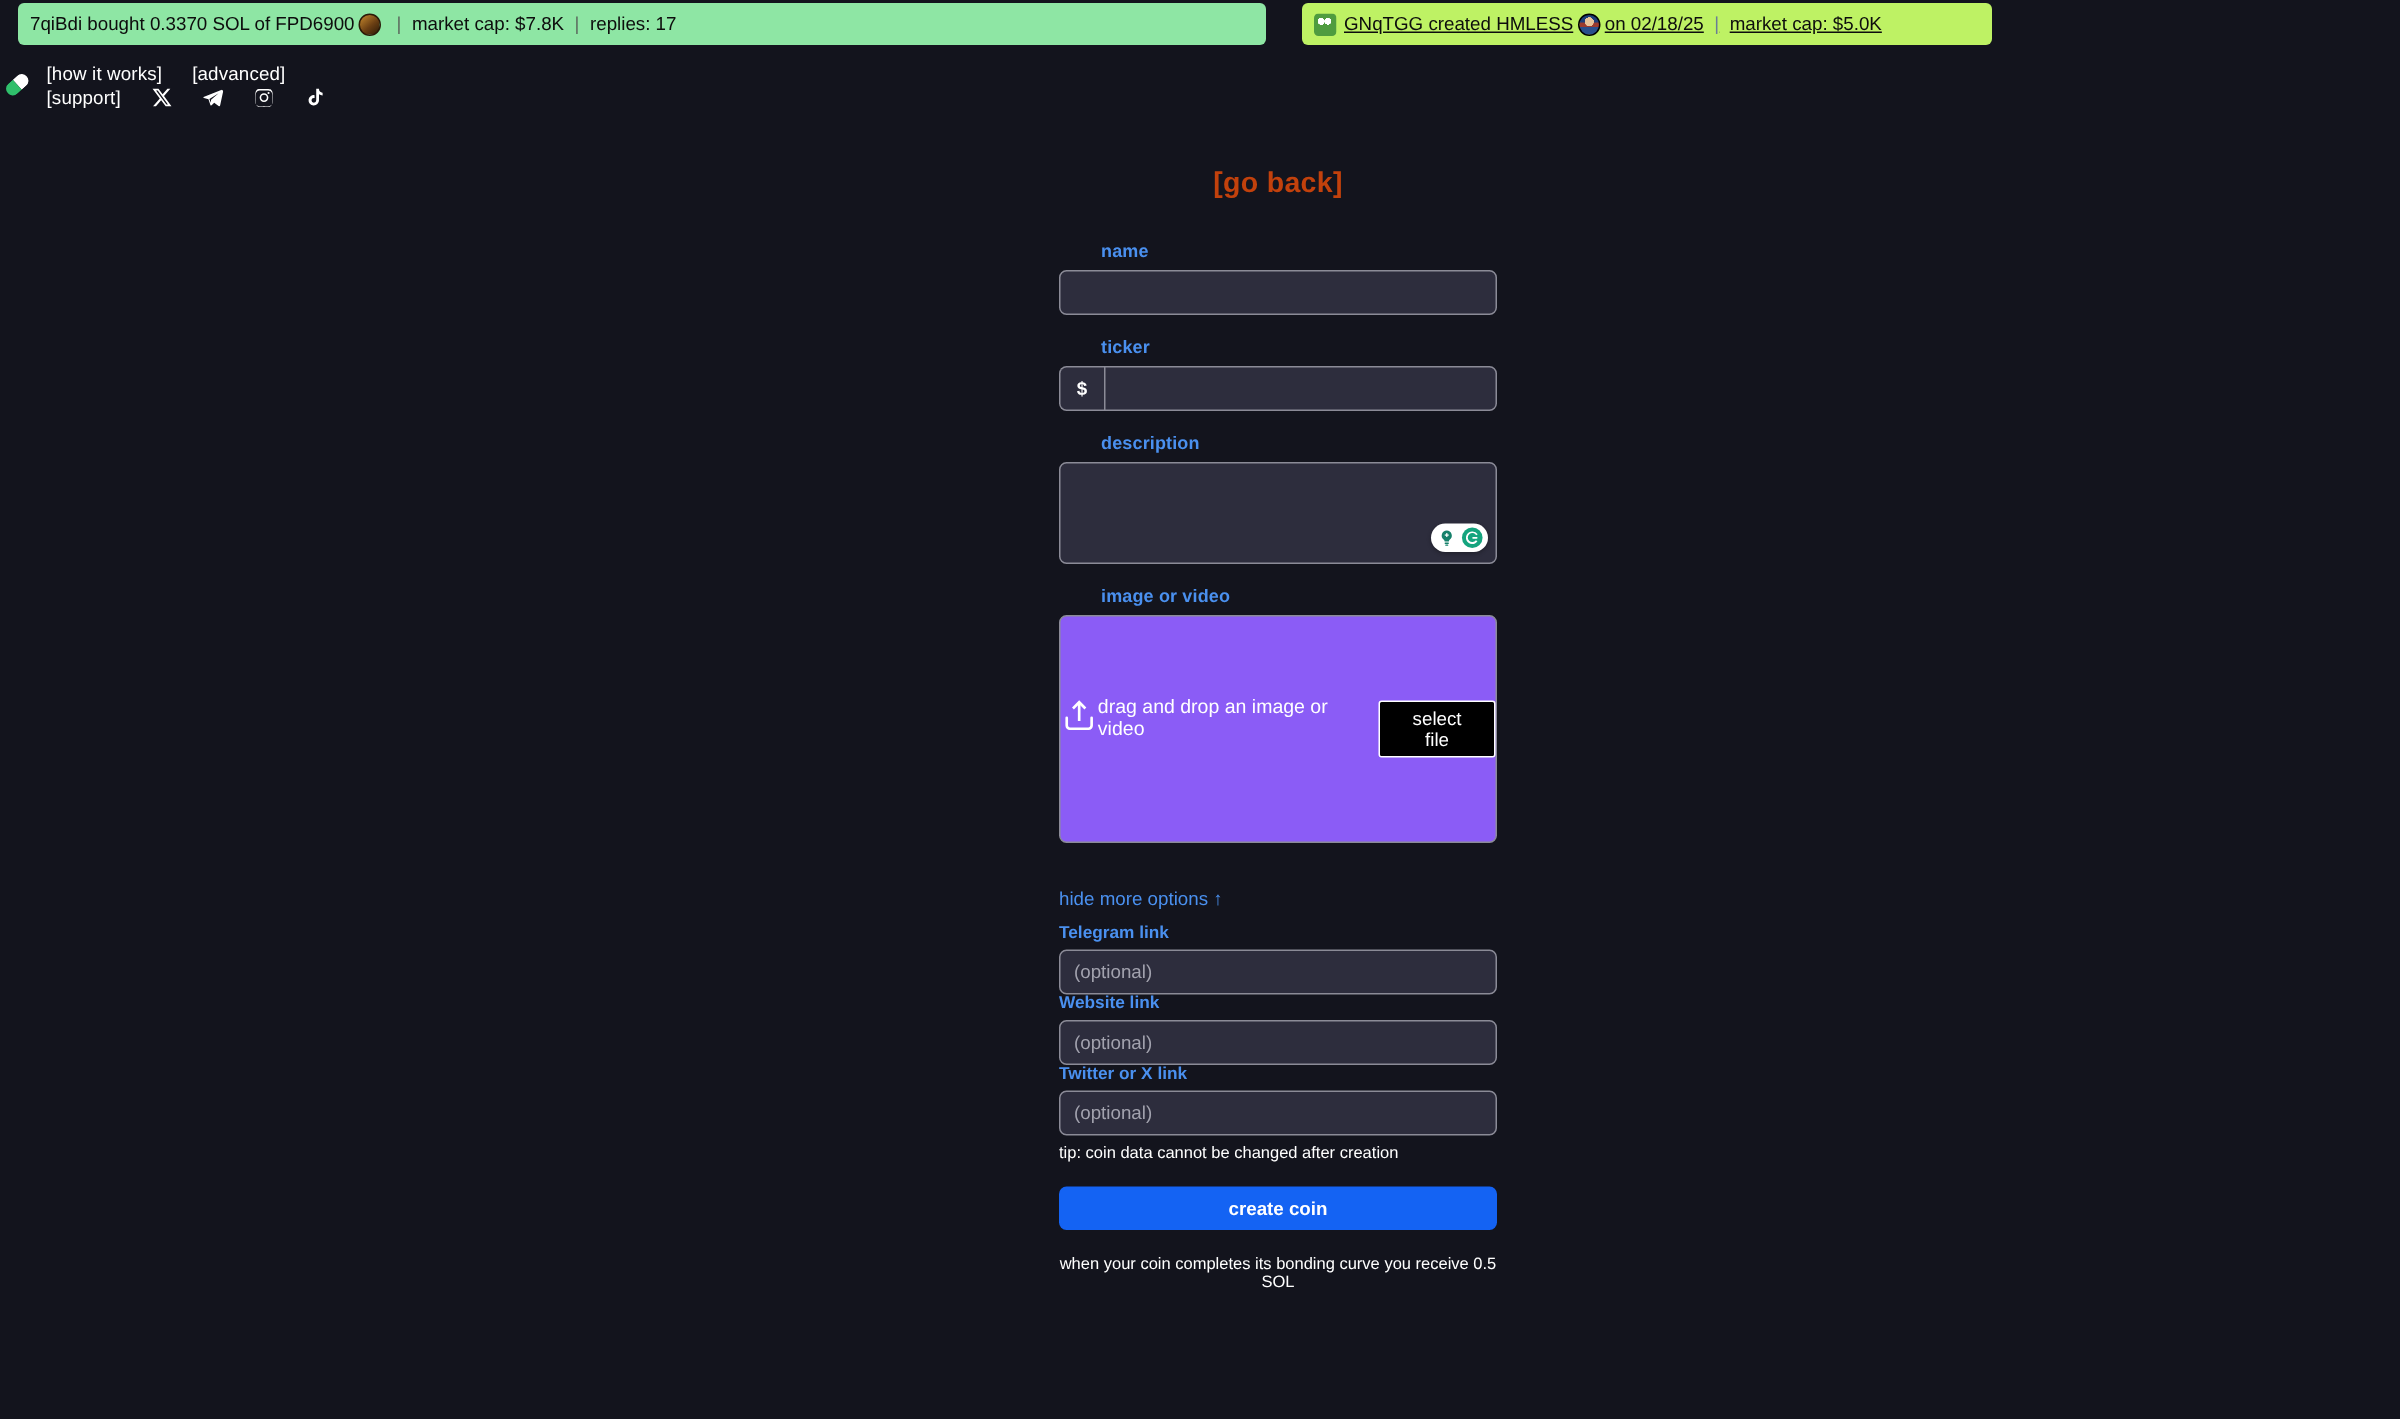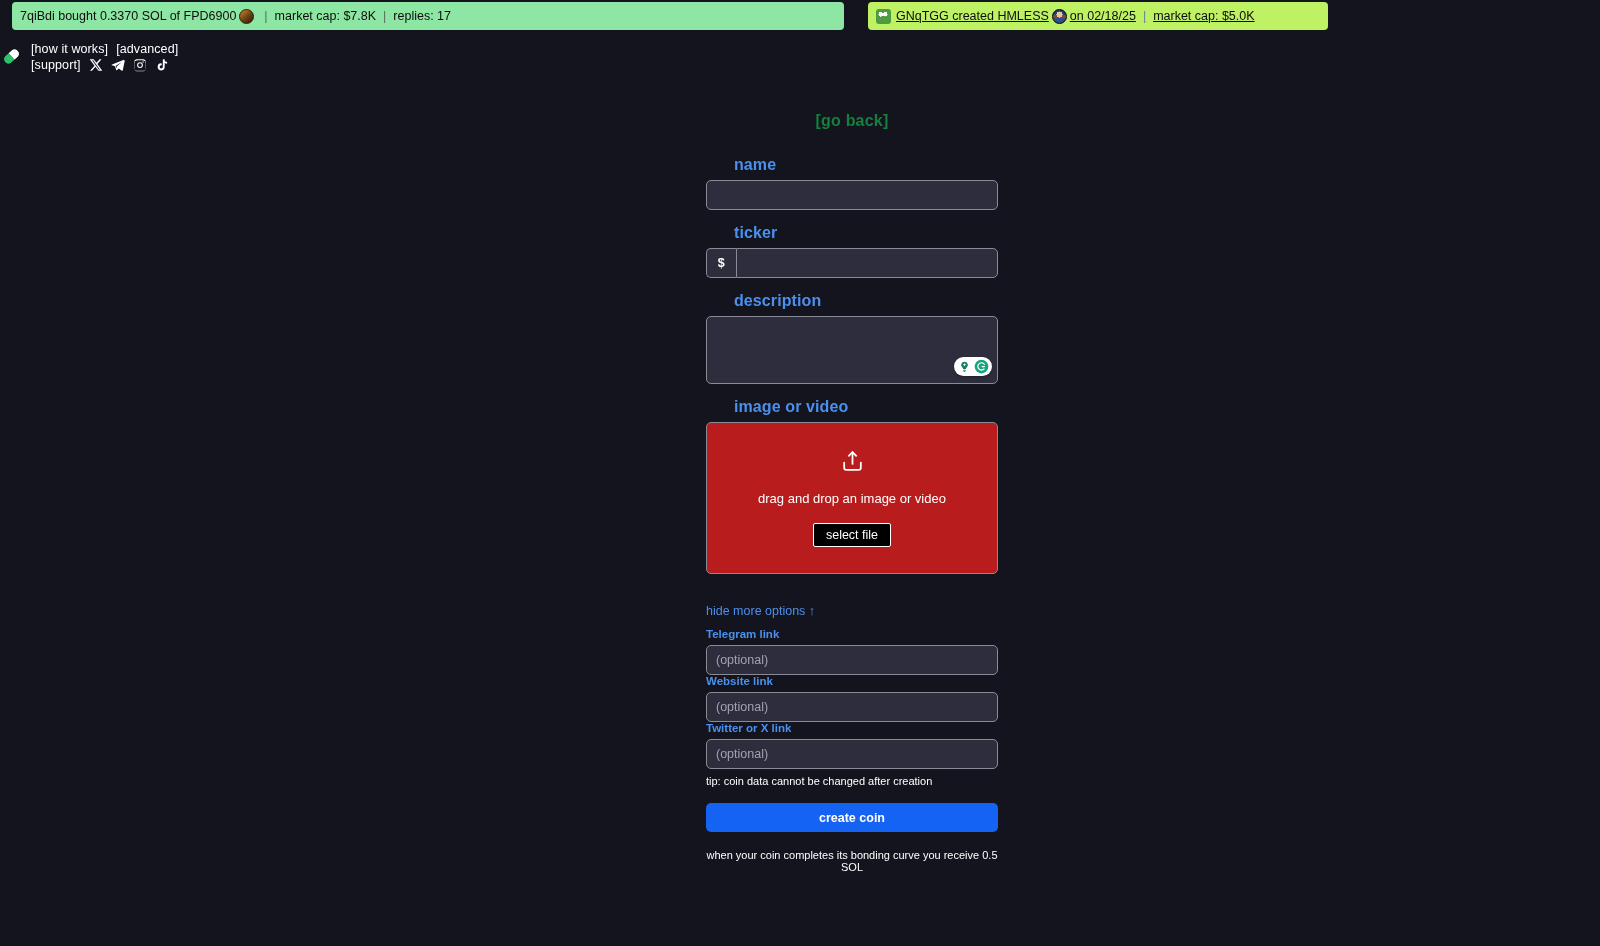--- a/index.html
+++ b/index.html
@@ -112,21 +112,21 @@
   }
   .logo-pill .cap-w { background: #ffffff; clip-path: inset(0 0 0 50%); }
   .logo-pill .cap-g { background: #2fbf6b; clip-path: inset(0 50% 0 0); }
 
   .navlinks {
     display: flex;
     flex-direction: column;
     gap: 2px;
     padding-top: 2px;
   }
-  .navrow { display: flex; align-items: center; gap: 8px; }
+  .navrow { display: flex; align-items: center; gap: 20px; }
   .navlink {
     color: #ffffff;
     font-size: 12.5px;
     font-weight: 500;
     letter-spacing: .1px;
     white-space: nowrap;
   }
   .soc { width: 14px; height: 14px; display: block; fill: #ffffff; }
 
   
@@ -137,29 +137,29 @@
     height: 946px;
   }
   .form-col {
     position: absolute;
     left: 706px;
     top: 112px;
     width: 292px;
   }
   .goback {
     text-align: center;
-    color: #15803d;
-    font-size: 16px;
+    color: #c2410c;
+    font-size: 19px;
     font-weight: 700;
     margin-bottom: 26px;
     letter-spacing: .2px;
   }
   .flabel {
     color: #4a90ef;
-    font-size: 16px;
+    font-size: 12px;
     font-weight: 700;
     margin-bottom: 6px;
     letter-spacing: .1px;
     padding-left: 28px;
   }
   .finput {
     width: 100%;
     height: 30px;
     background: #2d2d3d;
     border: 1px solid #8b8b97;
@@ -217,25 +217,25 @@
     gap: 2px;
     padding: 0 3px;
     box-shadow: 0 1px 3px rgba(0,0,0,.3);
   }
   .gicon { width: 15px; height: 15px; display: block; }
 
   
   .upload {
     width: 100%;
     height: 152px;
-    background: #b91c1c;
+    background: #8b5cf6;
     border: 1px solid #8b8b97;
     border-radius: 5px;
     display: flex;
-    flex-direction: column;
+    flex-direction: row;
     align-items: center;
     justify-content: center;
     gap: 0px;
   }
   .up-icon { width: 25px; height: 25px; stroke: #ffffff; fill: none; stroke-width: 1.7; margin-bottom: 17px; }
   .up-text { color: #ffffff; font-size: 13px; margin-bottom: 17px; }
   .select-file {
     background: #000000;
     border: 1px solid #ffffff;
     color: #ffffff;

